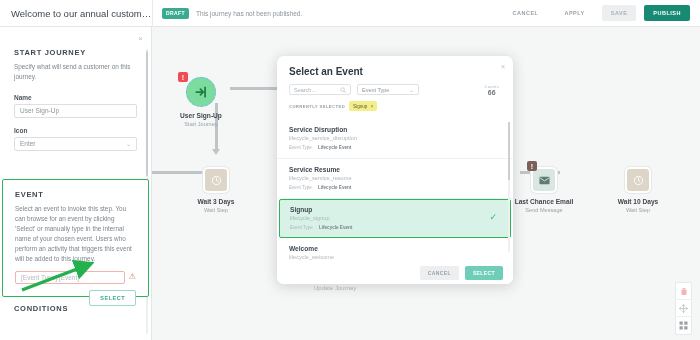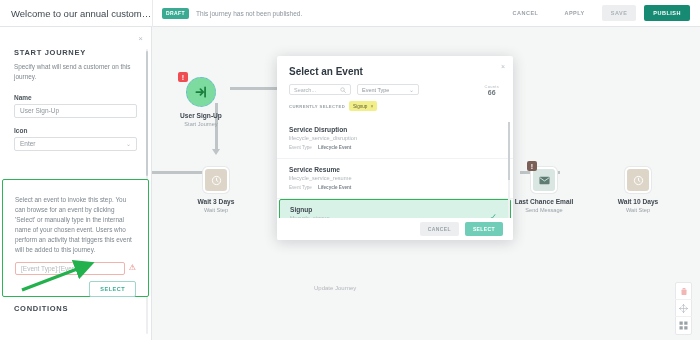--- a/index.html
+++ b/index.html
@@ -133,22 +133,22 @@
     display: flex; flex-direction: column; align-items: center;
   }
   .zc-item {
     width: 17px; height: 17px; display: flex; align-items: center; justify-content: center;
     border-bottom: 1px solid #eef0f1; cursor: pointer;
   }
   .zc-item:last-child { border-bottom: none; }
 
   
   .modal {
-    position: absolute; left: 277px; top: 56px; width: 236px; height: 184px;
-    background: #fff; border-radius: 2px;
+    position: absolute; left: 277px; top: 56px; width: 236px; height: 228px;
+    background: #fff; border-radius: 7px;
     box-shadow: 0 2px 14px rgba(40,50,60,.20);
     overflow: hidden;
   }
   .modal-title { font-size: 10px; font-weight: bold; color: #2f3942; padding: 10px 12px 0 12px; }
   .modal-close { position: absolute; right: 8px; top: 7px; font-size: 7px; color: #b9c0c5; cursor: pointer; }
   .modal-filters { display: flex; gap: 6px; padding: 7px 12px 0 12px; align-items: flex-start; }
   .m-search {
     width: 62px; height: 11px; border: 1px solid #dfe2e4; border-radius: 2px;
     font-size: 5.5px; color: #aab1b6; display: flex; align-items: center;
     padding: 0 4px; justify-content: space-between;
@@ -231,20 +231,21 @@
         <div class="fld-label">Icon</div>
         <div class="fld sel">
           <span>Enter</span>
           <span class="chev">⌄</span>
         </div>
       </div>
     </div>
 
     <div class="event-box">
       <div class="event-inner">
+        <div class="sec-title">EVENT</div>
         <div class="sec-desc">Select an event to invoke this step. You can browse for an event by clicking 'Select' or manually type in the internal name of your chosen event. Users who perform an activity that triggers this event will be added to this journey.</div>
         <div class="err-row">
           <div class="fld err">[Event Type]:[Event]</div>
           <span class="warn-icon">⚠</span>
         </div>
         <button class="select-btn">SELECT</button>
       </div>
       <svg class="arrow-svg" width="80" height="34">
         <defs>
           <marker id="ah" markerWidth="6" markerHeight="6" refX="3" refY="3" orient="auto">

